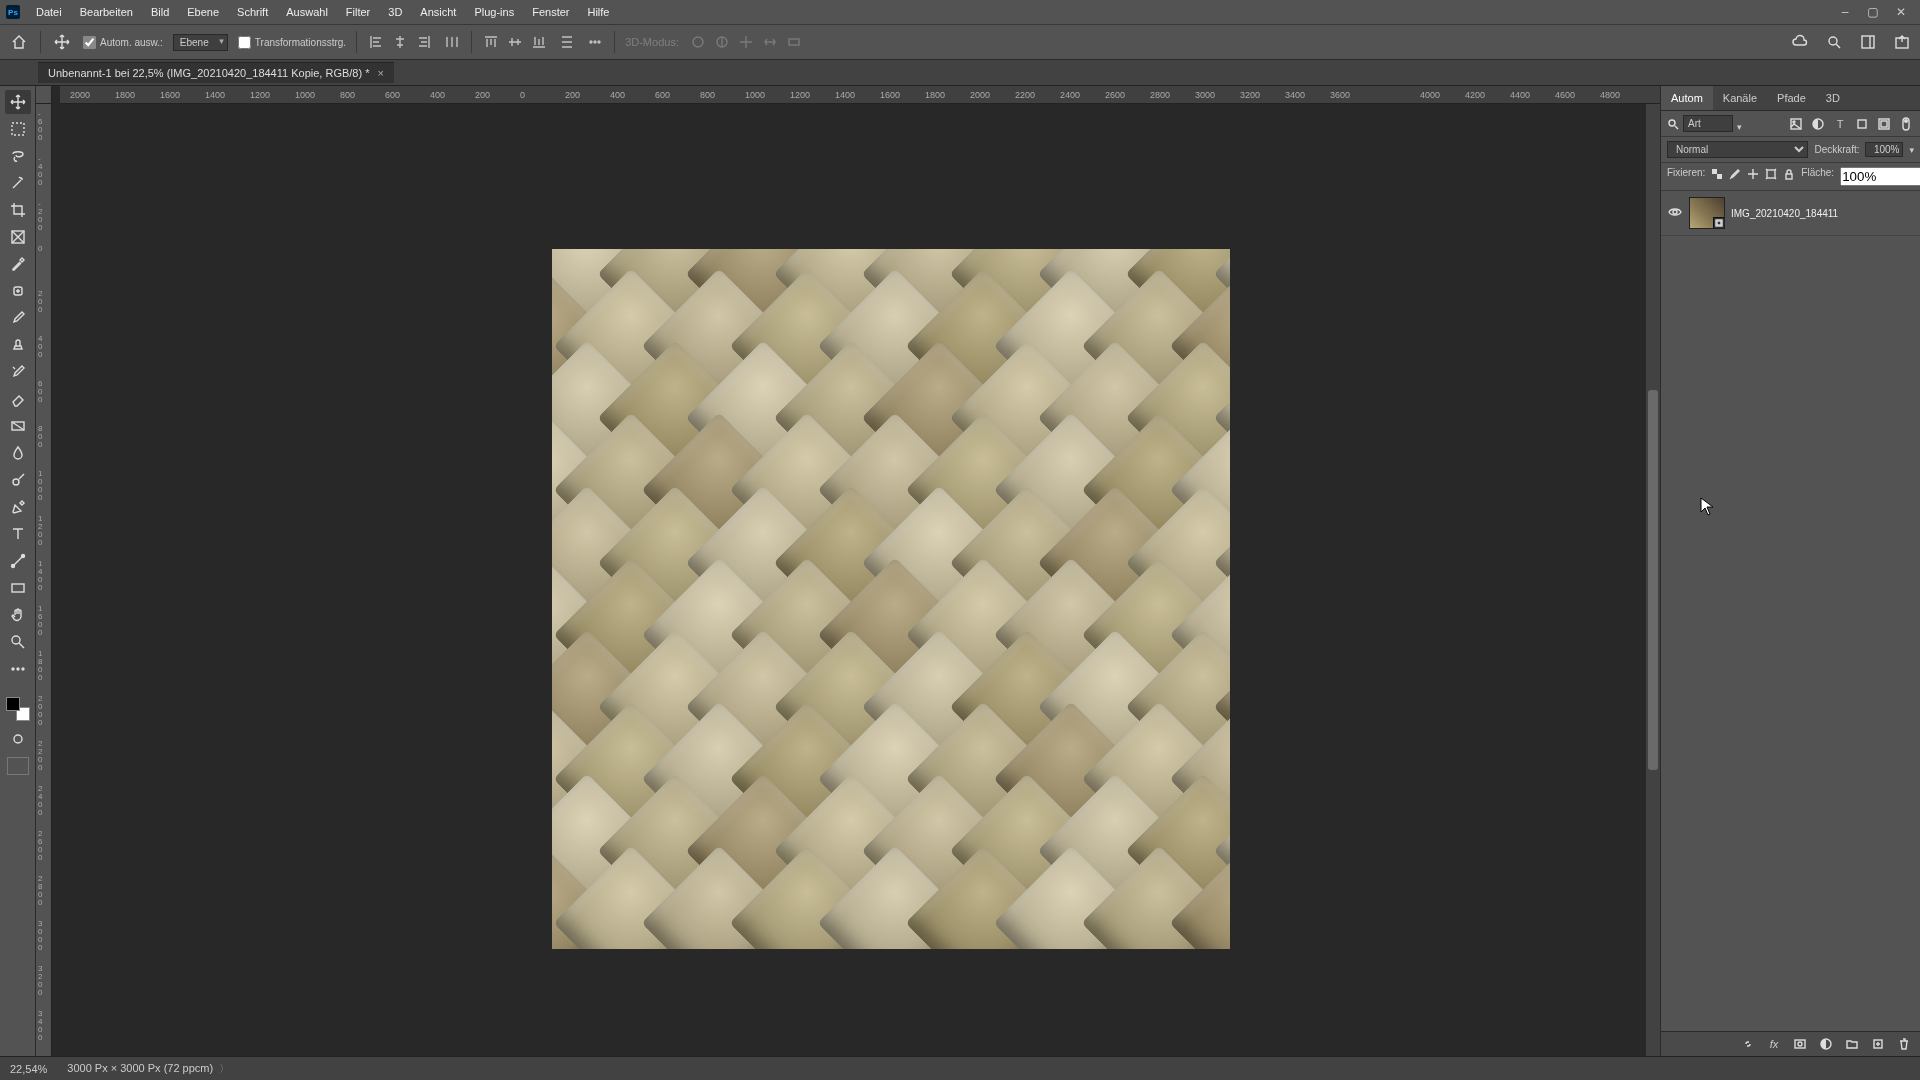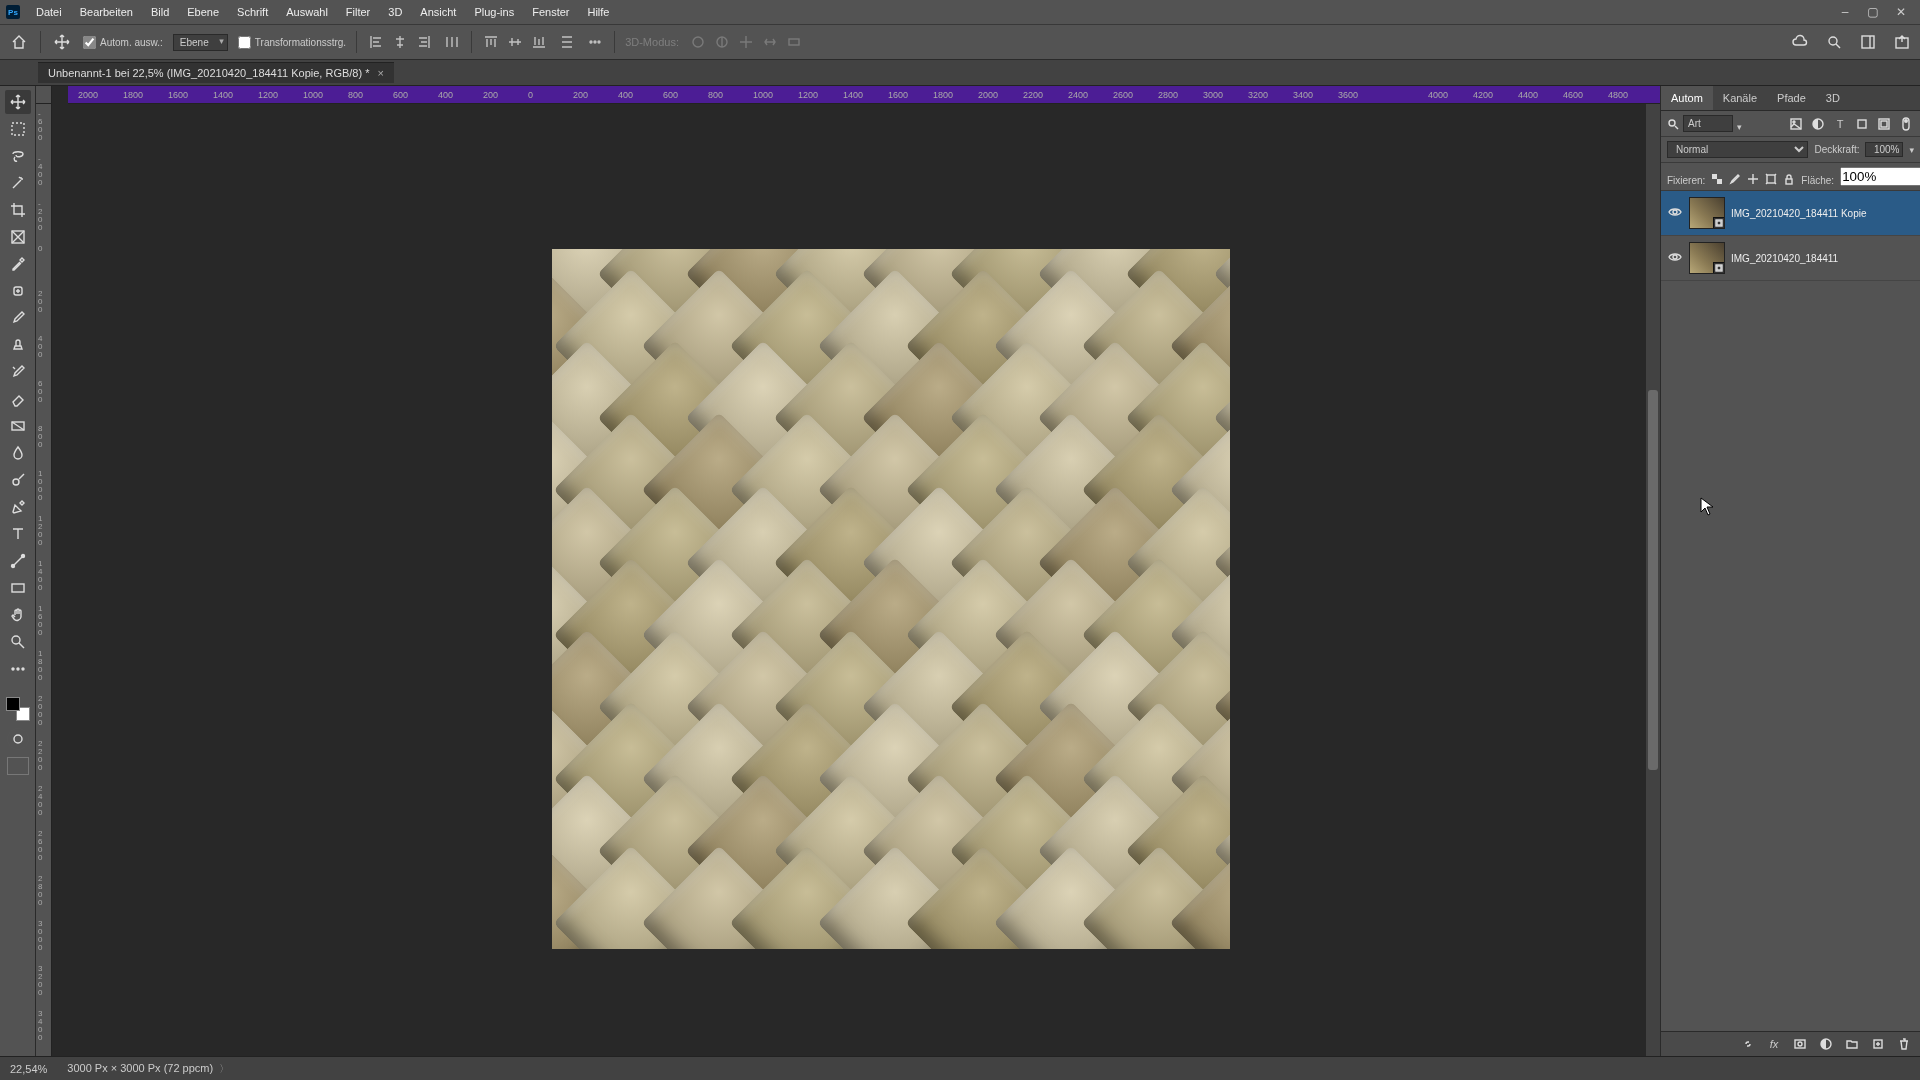--- a/index.html
+++ b/index.html
@@ -42,21 +42,21 @@
 .tool.active { background: #3a3a3a; }
 .tool-sep { height: 6px; }
 .fgbg { width: 24px; height: 24px; position: relative; margin-top: 4px; }
 .fg { position: absolute; top: 0; left: 0; width: 14px; height: 14px; background: #000; border: 1px solid #888; }
 .bg { position: absolute; bottom: 0; right: 0; width: 14px; height: 14px; background: #fff; border: 1px solid #888; }
 .edit-mode { width: 22px; height: 22px; border: 1px solid #555; border-radius: 50%; margin-top: 4px; display:flex;align-items:center;justify-content:center; }
 .screen-mode { width: 22px; height: 18px; border: 1px solid #777; margin-top: 4px; }
 
 
 .canvas-wrap { flex: 1; position: relative; background: #282828; overflow: hidden; }
-.ruler-h { position: absolute; top: 0; left: 32px; right: 0; height: 18px; background: #4c1d95; border-bottom: 1px solid #222; display: flex; align-items: center; overflow: hidden; font-size: 9px; color: #aaa; }
+.ruler-h { position: absolute; top: 0; left: 24px; right: 0; height: 18px; background: #404040; border-bottom: 1px solid #222; display: flex; align-items: center; overflow: hidden; font-size: 9px; color: #aaa; }
 .ruler-h span { position: absolute; }
 .ruler-v { position: absolute; top: 18px; left: 0; width: 16px; bottom: 0; background: #535353; border-right: 1px solid #222; font-size: 8px; color: #aaa; overflow: hidden; }
 .ruler-v span { position: absolute; left: 2px; writing-mode: horizontal-tb; line-height: 8px; width: 12px; text-align: left; }
 .ruler-corner { position: absolute; top: 0; left: 0; width: 16px; height: 18px; background: #535353; border-right: 1px solid #222; border-bottom: 1px solid #222; }
 .canvas-bg { position: absolute; top: 18px; left: 16px; right: 0; bottom: 0; background: #282828; }
 
 
 .doc-img { position: absolute; left: 500px; top: 145px; width: 678px; height: 700px; background: #1a140a; overflow: hidden; }
 .stone { position: absolute; width: 110px; height: 110px; transform: rotate(45deg); border-radius: 6px; box-shadow: inset -8px -10px 18px rgba(0,0,0,.35), inset 6px 6px 12px rgba(255,255,255,.18); }
 
@@ -68,21 +68,21 @@
 .panel-tabs { display: flex; background: #424242; border-bottom: 1px solid #2a2a2a; }
 .ptab { padding: 6px 10px; font-size: 11px; color: #ccc; }
 .ptab.active { background: #535353; color: #fff; }
 .panel-toolbar { display: flex; align-items: center; gap: 6px; padding: 4px 6px; border-bottom: 1px solid #3a3a3a; }
 .panel-search { display: flex; align-items: flex-end; gap: 4px; flex: 1; }
 .panel-search input { background: #3f3f3f; border: 1px solid #2a2a2a; color: #ccc; font-size: 10px; padding: 2px 4px; width: 50px; }
 .ptool-icon { width: 16px; height: 16px; display: flex; align-items: center; justify-content: center; font-size: 11px; color: #ccc; }
 .blend-row { display: flex; align-items: center; gap: 6px; padding: 4px 6px; border-bottom: 1px solid #3a3a3a; font-size: 10px; }
 .blend-row select { background: #3f3f3f; border: 1px solid #2a2a2a; color: #ccc; font-size: 10px; padding: 1px 4px; flex: 1; }
 .blend-row .pct { width: 38px; background: #3f3f3f; border: 1px solid #2a2a2a; color: #ccc; font-size: 10px; padding: 1px 3px; text-align: right; }
-.lock-row { display: flex; align-items: flex-end; gap: 6px; padding: 4px 6px; border-bottom: 1px solid #3a3a3a; font-size: 10px; }
+.lock-row { display: flex; align-items: flex-start; gap: 6px; padding: 4px 6px; border-bottom: 1px solid #3a3a3a; font-size: 10px; }
 .lock-ico { width: 14px; height: 14px; display: flex; align-items: center; justify-content: center; font-size: 10px; }
 
 .layer-list { flex: 1; overflow: auto; }
 .layer { display: flex; align-items: center; gap: 6px; padding: 6px; border-bottom: 1px solid #454545; }
 .layer.selected { background: #2a5b87; }
 .layer .vis { width: 16px; text-align: center; font-size: 12px; color: #ddd; }
 .layer .thumb { width: 36px; height: 32px; position: relative; border: 1px solid #222; overflow: hidden; }
 .layer .thumb-badge { position: absolute; right: -1px; bottom: -1px; width: 12px; height: 12px; background: #333; border: 1px solid #111; font-size: 8px; display: flex; align-items: center; justify-content: center; }
 .layer .lname { font-size: 10px; color: #eee; }
 
@@ -663,36 +663,20 @@
             <rect x="3" y="6" width="6" height="5"></rect>
             <path d="M4 6V4a2 2 0 014 0v2"></path>
           </svg>
         </div>
       <span style="margin-left:auto;">Fläche:</span>
       <input class="pct" value="100%" style="">
 
     </div>
 
     <div class="layer-list" id="layer-list">
-        <div class="layer selected">
-          <div class="vis"><svg width="14" height="10" viewBox="0 0 14 10">
-              <path d="M1 5c2-4 10-4 12 0-2 4-10 4-12 0z"></path>
-              <circle cx="7" cy="5" r="2"></circle>
-            </svg></div>
-          <div class="thumb">
-            <div style="position:absolute;inset:0;background:linear-gradient(45deg,#b8a878,#8a7a54 40%,#4a4030);"></div>
-            <div class="thumb-badge">
-              <svg width="8" height="8" viewBox="0 0 8 8">
-                <rect x="1" y="1" width="6" height="6"></rect>
-                <rect x="2" y="2" width="4" height="4"></rect>
-              </svg>
-            </div>
-          </div>
-          <div class="lname">IMG_20210420_184411 Kopie</div>
-        </div>
         <div class="layer">
           <div class="vis"><svg width="14" height="10" viewBox="0 0 14 10">
               <path d="M1 5c2-4 10-4 12 0-2 4-10 4-12 0z"></path>
               <circle cx="7" cy="5" r="2"></circle>
             </svg></div>
           <div class="thumb">
             <div style="position:absolute;inset:0;background:linear-gradient(45deg,#b8a878,#8a7a54 40%,#4a4030);"></div>
             <div class="thumb-badge">
               <svg width="8" height="8" viewBox="0 0 8 8">
                 <rect x="1" y="1" width="6" height="6"></rect>

